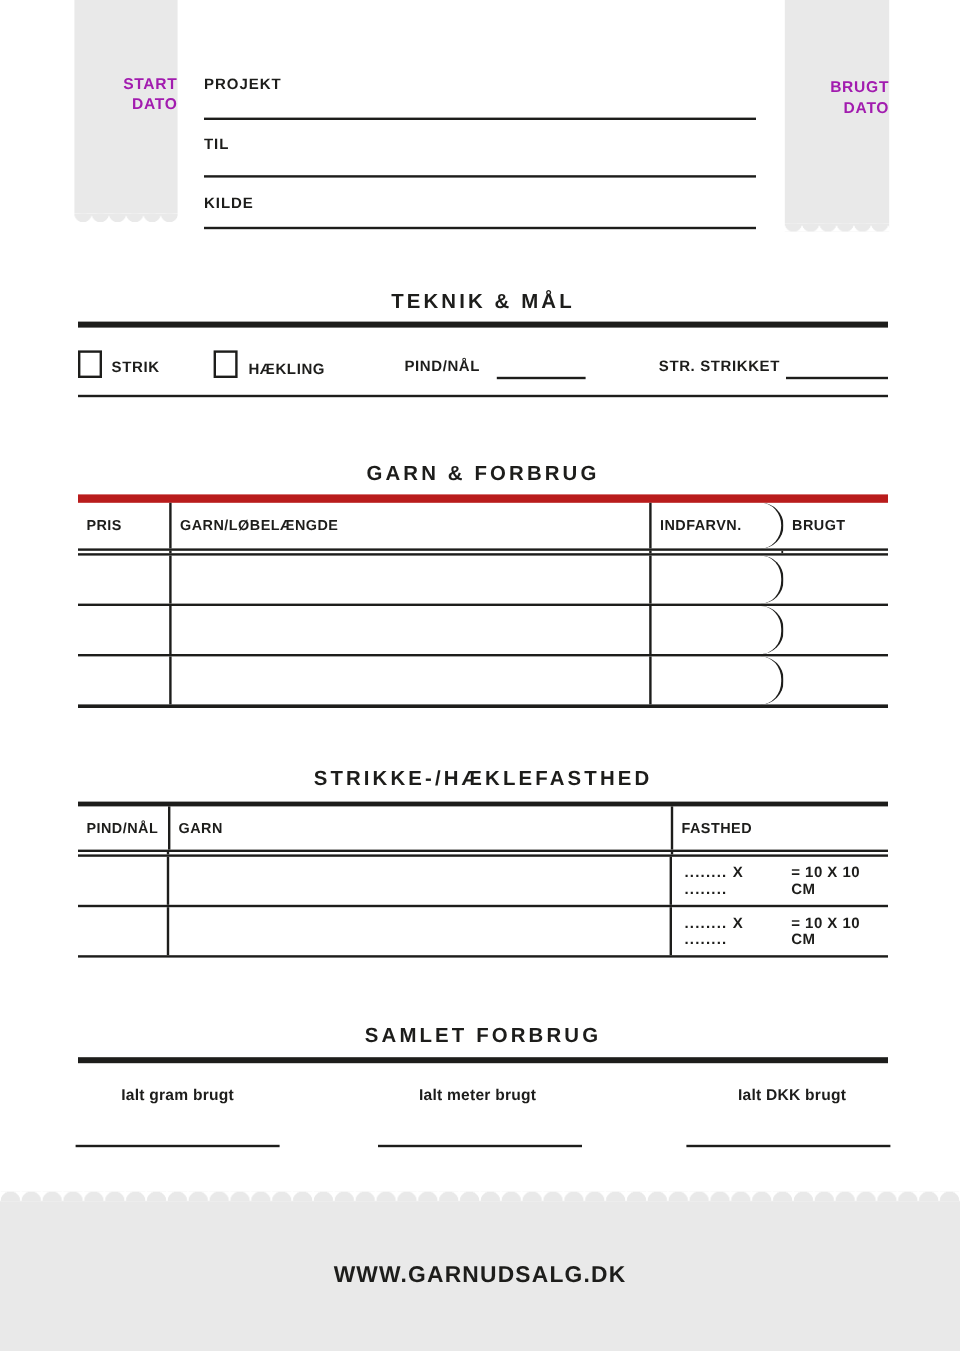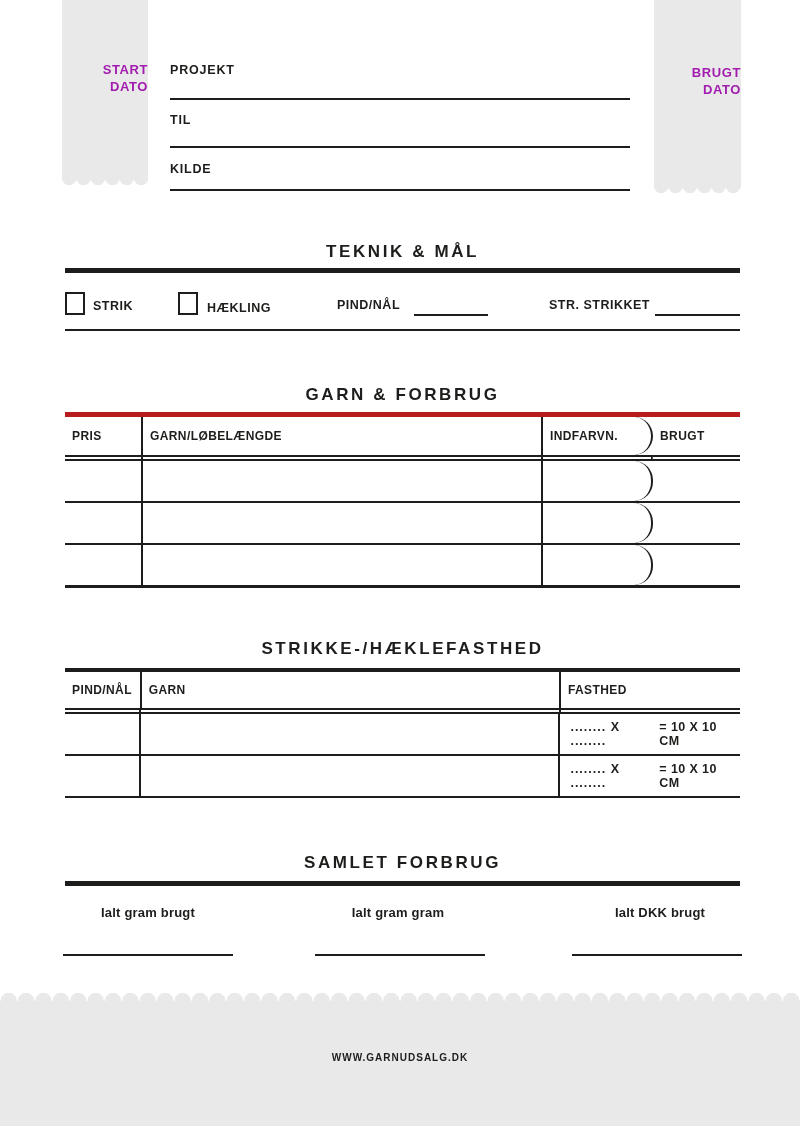--- a/index.html
+++ b/index.html
@@ -25,21 +25,21 @@
   .sec-title { position:absolute; left:65px; width:675px; text-align:center;
                font-size:17px; letter-spacing:2.6px; }
   .rule-thick { position:absolute; left:65px; width:675px; height:5px; background:#1d1d1b; }
   .rule-thin  { position:absolute; left:65px; width:675px; height:2px; background:#1d1d1b; }
   
   .checkbox { position:absolute; width:20px; height:23px; border:2.5px solid #1d1d1b; background:#fff; }
   .cb-label { position:absolute; font-size:12.5px; letter-spacing:0.5px; }
   .inline-label { position:absolute; font-size:12.5px; letter-spacing:0.5px; }
   .inline-line  { position:absolute; height:2px; background:#1d1d1b; }
   
-  .dtable { position:absolute; left:65px; width:675px; border-top:5px solid #b91c1c; }
+  .dtable { position:absolute; left:65px; width:675px; border-top:7px solid #b91c1c; }
   .dtable.ft { border-top:4px solid #1d1d1b; }
   .trow { display:flex; width:100%; }
   .trow > div:not(:last-child) { border-right:2px solid #1d1d1b; }
   .hrow { height:38px; }
   .hrow > div { font-size:12px; letter-spacing:0.4px; display:flex; align-items:center; padding-left:7px; }
   .dbl { height:6px; border-top:2px solid #1d1d1b; border-bottom:2px solid #1d1d1b; }
   .brow { height:42px; border-bottom:2px solid #1d1d1b; }
   .brow.last { border-bottom:none; }
   .gt-bottom { border-bottom:3px solid #1d1d1b; }
   .ft-bottom { border-bottom:2px solid #1d1d1b; }
@@ -50,21 +50,21 @@
   .gauge .res  { letter-spacing:0.4px; }
   
   .tot-label { position:absolute; width:190px; text-align:center; font-size:13px; letter-spacing:0.2px; }
   .tot-line  { position:absolute; width:170px; height:2px; background:#1d1d1b; }
   
   .footer-scallop { position:absolute; top:993px; left:0; width:800px; height:8px;
     background-image:radial-gradient(circle at 50% 100%, #e9e9e9 8px, rgba(0,0,0,0) 8.4px);
     background-size:17.4px 8px; background-repeat:repeat-x; }
   .footer { position:absolute; top:1001px; left:0; width:800px; height:125px; background:#e9e9e9; }
   .footer-url { position:absolute; top:51px; left:0; width:100%; text-align:center;
-    font-size:10px; letter-spacing:1px; color:#1d1d1b; }
+    font-size:19px; letter-spacing:1px; color:#1d1d1b; }
 </style>
 </head>
 <body>
 
 <div class="sheet">
 
   <div class="tab tab-start">
     <span>START</span>
     <span>DATO</span>
   </div>
@@ -156,21 +156,21 @@
         <span class="dots">........ X ........</span>
         <span class="res">= 10 X 10 CM</span>
       </div>
     </div>
   </div>
 
   <div class="sec-title" style="top:853px">SAMLET FORBRUG</div>
   <div class="rule-thick" style="top:881px"></div>
 
   <div class="tot-label" style="left:53px;  top:905px">Ialt gram brugt</div>
-  <div class="tot-label" style="left:303px; top:905px">Ialt gram gram</div>
+  <div class="tot-label" style="left:303px; top:905px">Ialt meter brugt</div>
   <div class="tot-label" style="left:565px; top:905px">Ialt DKK brugt</div>
 
   <div class="tot-line" style="left:63px;  top:954px"></div>
   <div class="tot-line" style="left:315px; top:954px"></div>
   <div class="tot-line" style="left:572px; top:954px"></div>
 
   <div class="footer-scallop"></div>
   <div class="footer">
     <div class="footer-url">WWW.GARNUDSALG.DK</div>
   </div>

